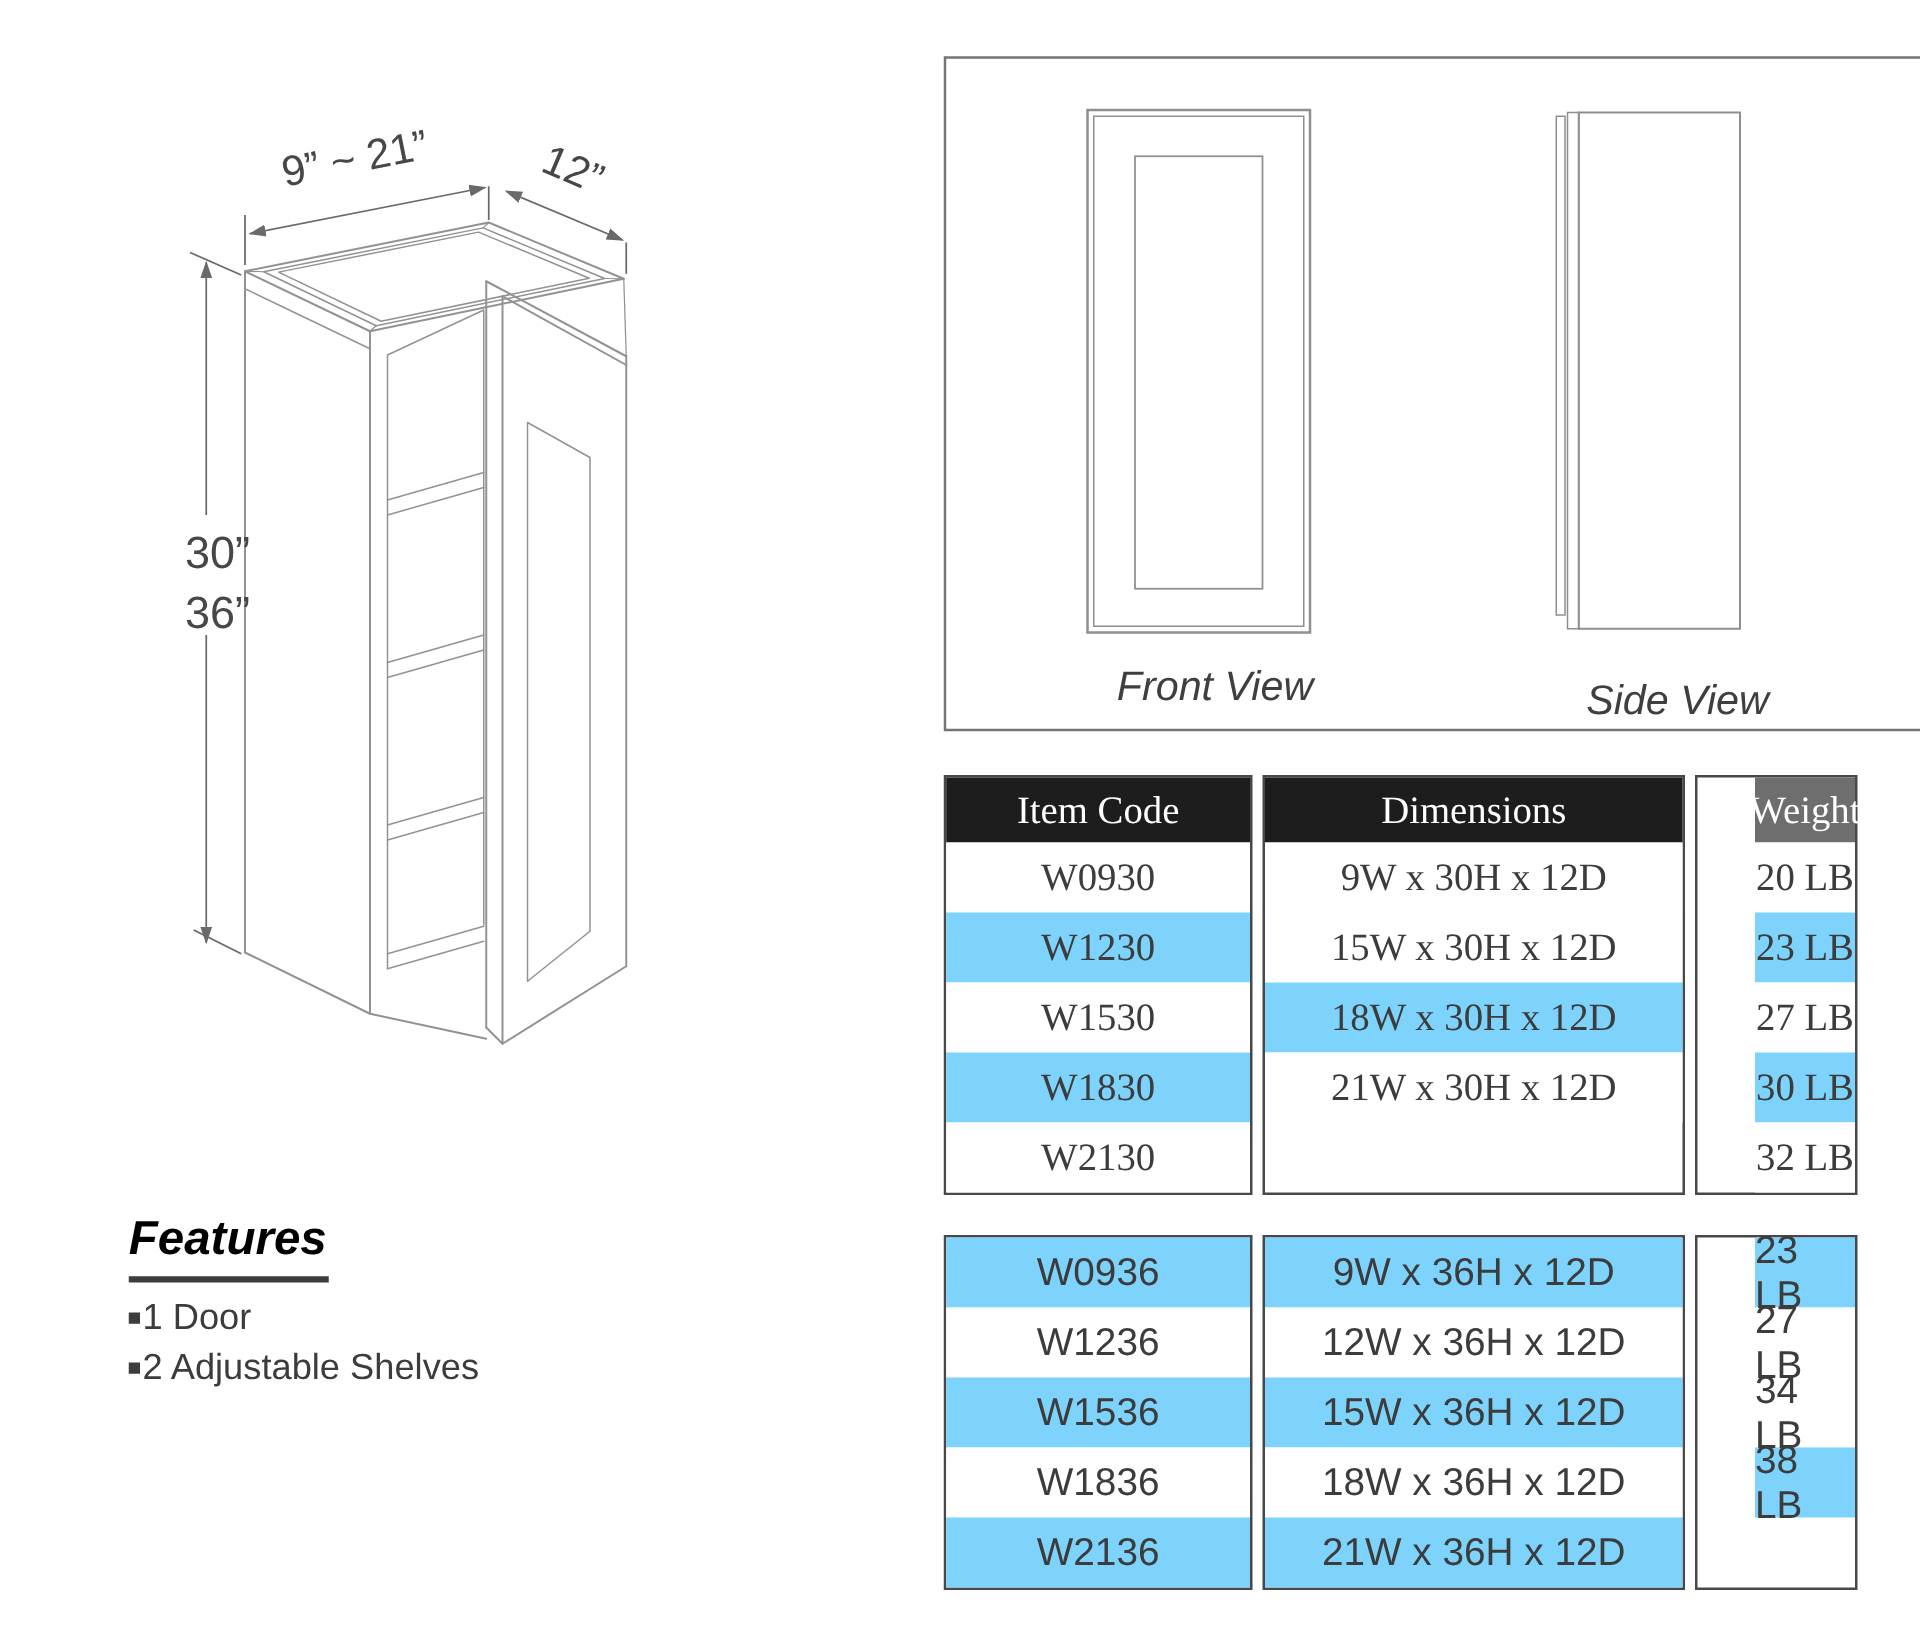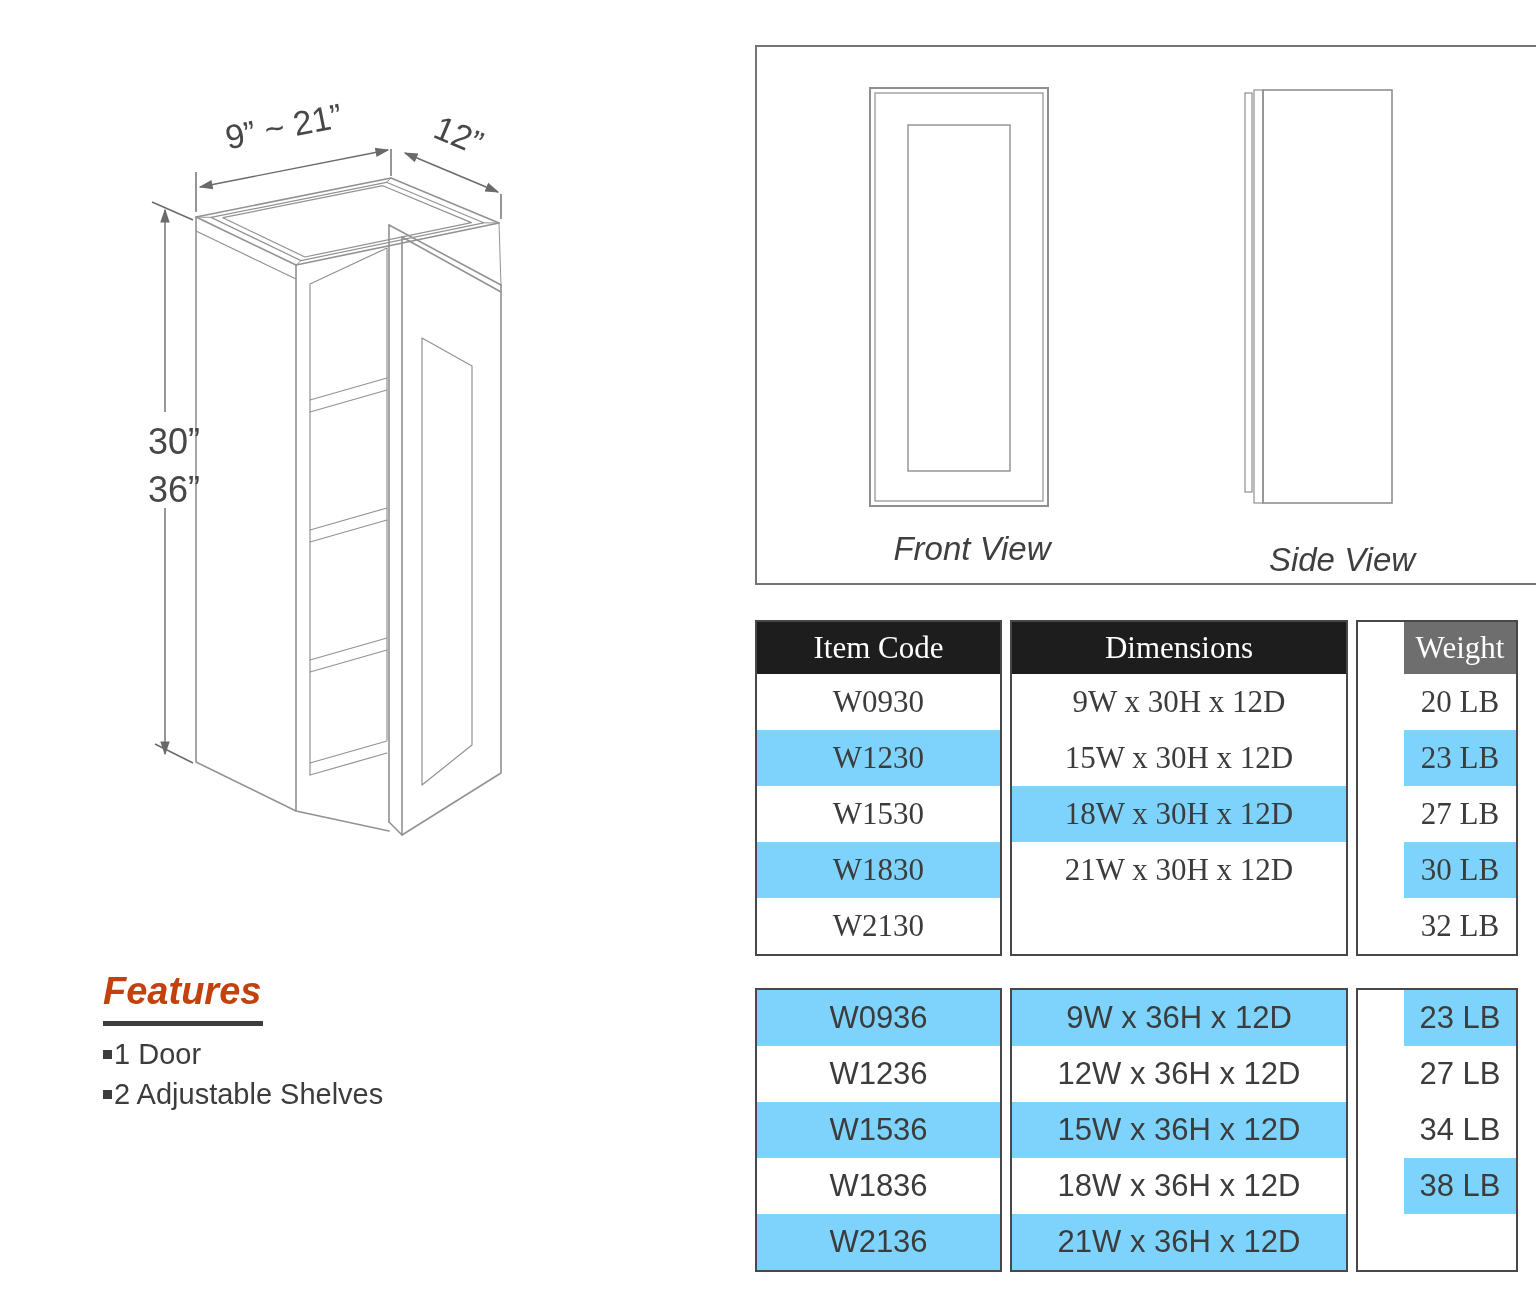--- a/index.html
+++ b/index.html
@@ -15,31 +15,31 @@
   .view-label.front{left:105px;}
   .view-label.side{left:475px;margin-top:11px;}
 
   
   .spec-table{position:absolute;left:755px;display:flex;gap:8px;}
   .spec-table.t30{top:620px;font-family:Liberation Serif, serif;}
   .spec-table.t36{top:988px;}
   .col{border:2px solid #484848;box-sizing:border-box;background:#fff;}
   .col.code{width:247px;}
   .col.dims{width:338px;}
-  .col.weight{width:162px;padding-left:46px;}
+  .col.weight{width:130px;padding-left:46px;}
   .hdr{height:52px;display:flex;align-items:center;justify-content:center;
        background:#1d1d1d;color:#ffffff;font-size:31px;}
   .hdr.gray{background:#6e6e6e;}
   .cell{height:56px;display:flex;align-items:center;justify-content:center;
         font-size:31px;color:#3c3c3c;background:#ffffff;}
   .cell.alt{background:#7dd3fc;}
 
   
   .features{position:absolute;left:103px;top:970px;}
-  .features-title{font-size:38px;font-weight:bold;font-style:italic;color:#c2410c;}
+  .features-title{font-size:38px;font-weight:bold;font-style:italic;color:#000000;}
   .features-underline{width:160px;height:4px;border-top:3px solid #3d3d3d;
                       border-bottom:2px solid #3d3d3d;box-sizing:border-box;margin:8px 0 12px 0;}
   .feature-item{display:flex;align-items:center;gap:2px;font-size:29px;color:#3c3c3c;
                 margin-bottom:7px;}
   .bullet{width:9px;height:9px;background:#3d3d3d;flex:0 0 auto;}
 </style>
 </head>
 <body>
 
 <div class="page">

